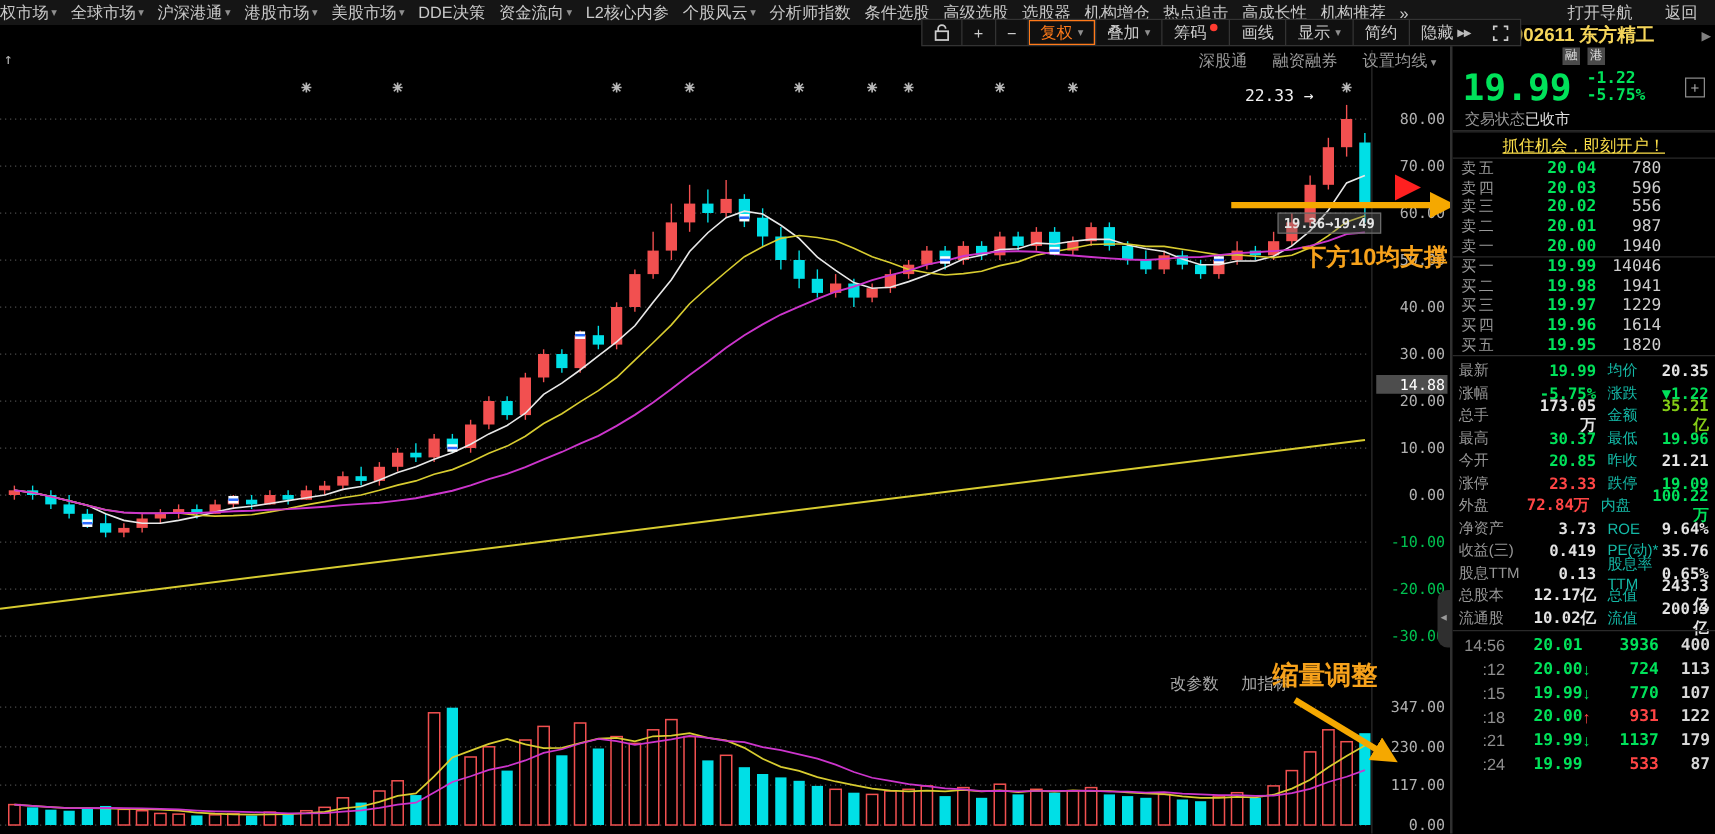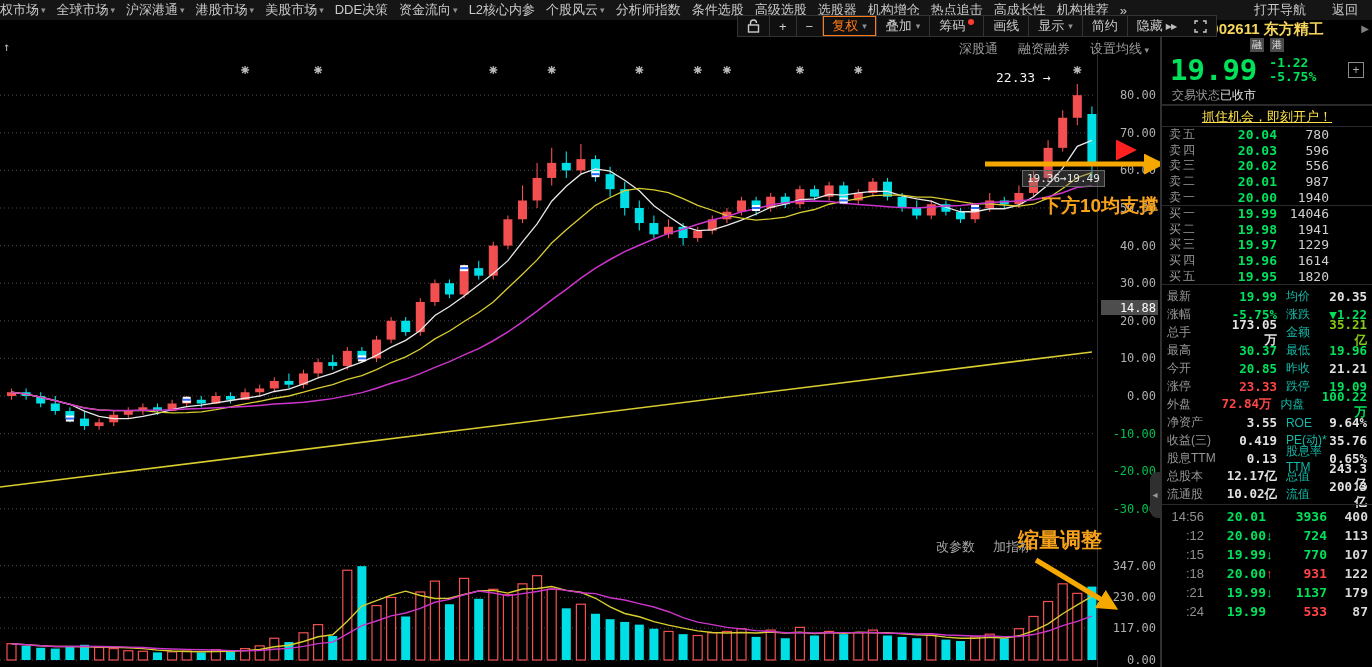--- a/index.html
+++ b/index.html
@@ -29,21 +29,21 @@
   .sub-links { position:absolute; left:959px; top:40px; display:flex; gap:20px;
     font-size:13px; color:#9a9a9a; z-index:42; }
   .sub-links .caret { font-size:9px; }
 
   
   #chart { position:absolute; left:0; top:0; z-index:10; }
   .overlay { position:absolute; z-index:20; white-space:nowrap; }
   .mono { font-family:"DejaVu Sans Mono", monospace; }
   #peak-label { left:996px; top:70px; color:#f0f0f0; font-size:13px; }
   #range-tip { left:1022px; top:170px; background:rgba(110,110,110,0.38);
-    color:#e6e6e6; font-size:11px; padding:1px 4px; border:1px solid #6a6a6a; }
+    color:#e6e6e6; font-size:11px; padding:1px 4px; border:1px solid #6a6a6a;font-weight:bold; }
   #support-note { left:1042px; top:193px; color:#f7a21b; font-size:19px; font-weight:bold; }
   #vol-tools { left:936px; top:538px; display:flex; gap:18px; color:#a8a8a8; font-size:13px; }
   #shrink-note { left:1018px; top:526px; color:#f7a21b; font-size:21px; font-weight:bold; }
   #up-hint { left:3px; top:40px; color:#b5b5b5; font-size:12px; }
   #collapse-handle { left:1150px; top:472px; width:10px; height:46px; background:#2f2f2f;
     border-radius:8px 0 0 8px; color:#9a9a9a; font-size:10px; line-height:46px;
     text-align:center; z-index:22; }
 
   
   .panel { position:absolute; left:1160px; top:20px; width:212px; height:647px;
@@ -669,21 +669,21 @@
         <span class="st-v2 mono v-g">19.09</span>
       </div>
       <div class="st-row">
         <span class="st-l1">外盘</span>
         <span class="st-v1 mono v-r">72.84万</span>
         <span class="st-l2">内盘</span>
         <span class="st-v2 mono v-g">100.22万</span>
       </div>
       <div class="st-row">
         <span class="st-l1">净资产</span>
-        <span class="st-v1 mono v-w">3.55</span>
+        <span class="st-v1 mono v-w">3.73</span>
         <span class="st-l2">ROE</span>
         <span class="st-v2 mono v-w">9.64%</span>
       </div>
       <div class="st-row">
         <span class="st-l1">收益(三)</span>
         <span class="st-v1 mono v-w">0.419</span>
         <span class="st-l2">PE(动)*</span>
         <span class="st-v2 mono v-w">35.76</span>
       </div>
       <div class="st-row">

